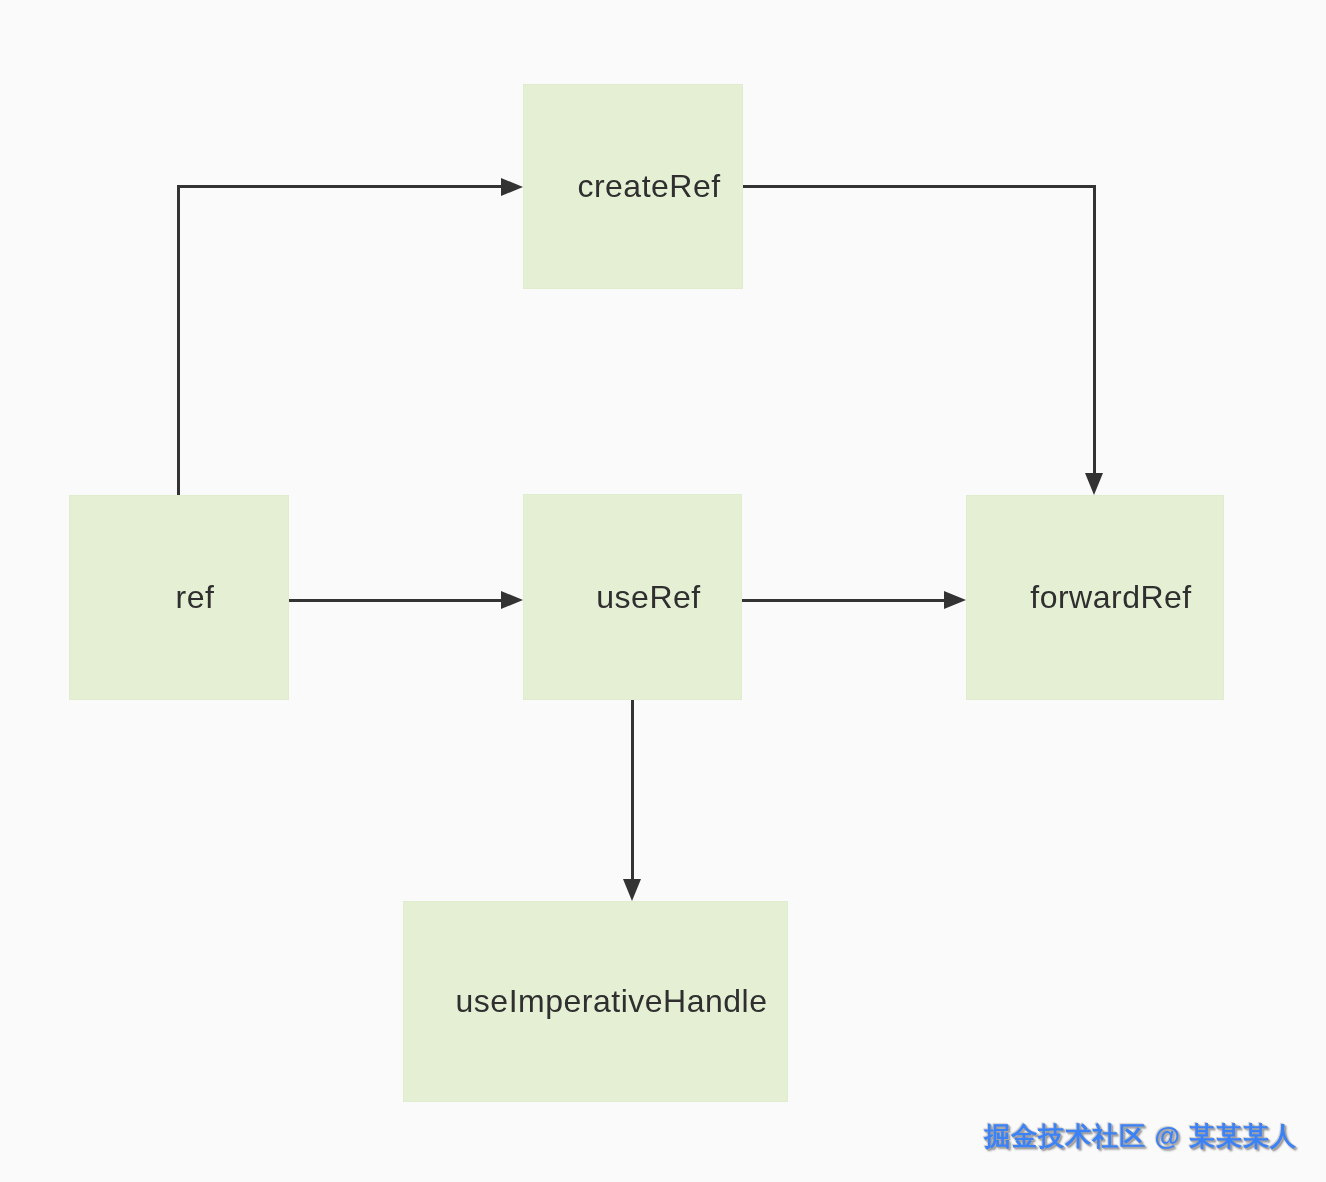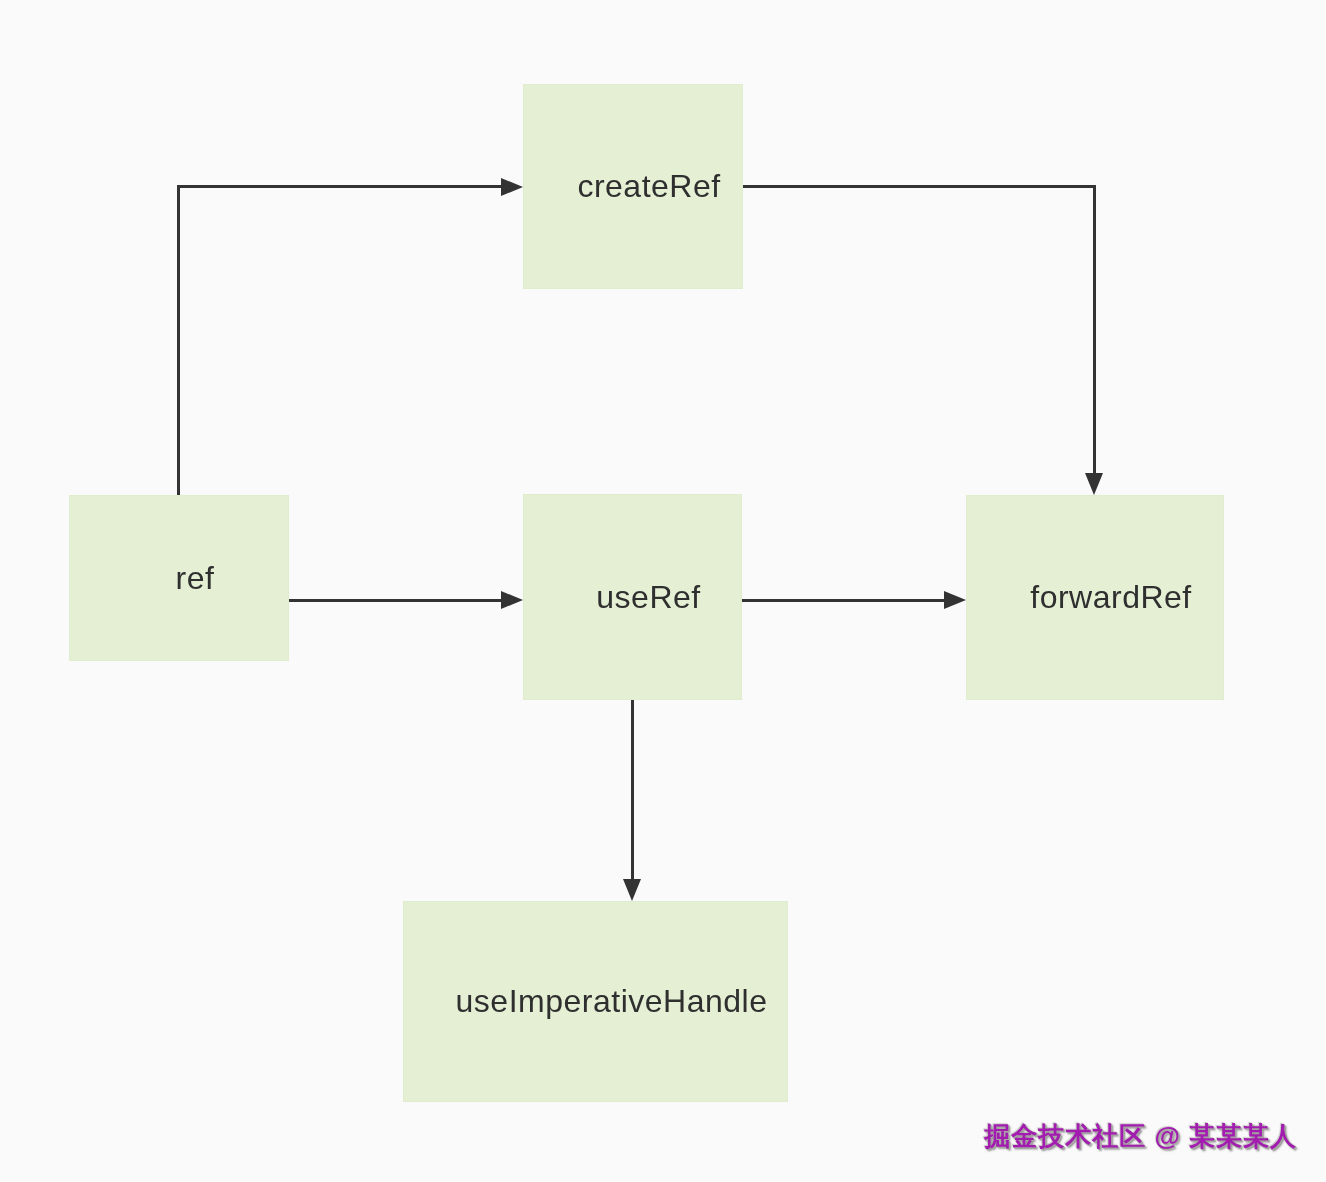--- a/index.html
+++ b/index.html
@@ -23,21 +23,21 @@
     box-sizing: border-box;
     display: flex;
     align-items: center;
     justify-content: center;
     color: #2f2f2f;
     font-size: 32px;
     letter-spacing: 0.5px;
     padding-left: 32px;
   }
   .node-createref        { left: 523px; top:  84px; width: 220px; height: 205px; }
-  .node-ref              { left:  69px; top: 495px; width: 220px; height: 166px; }
+  .node-ref              { left:  69px; top: 495px; width: 220px; height: 205px; }
   .node-useref           { left: 523px; top: 494px; width: 219px; height: 206px; }
   .node-forwardref       { left: 966px; top: 495px; width: 258px; height: 205px; }
   .node-useimperative    { left: 403px; top: 901px; width: 385px; height: 201px; }
 
   .edge {
     position: absolute;
     background: #333333;
   }
   .h-line { height: 3px; }
   .v-line { width: 3px; }
@@ -79,21 +79,21 @@
   
   .e-e1 { left: 631px; top: 700px; height: 180px; }
   .e-e2 { left: 623px; top: 879px; }
 
   .watermark {
     position: absolute;
     right: 29px;
     top: 1119px;
     font-size: 26px;
     font-weight: bold;
-    color: #a21caf;
+    color: #3b82f6;
     text-shadow: 1px 1px 0 #a9a6a6, 2px 2px 2px #8f8c8c, -1px -1px 1px #c9c6c6;
     letter-spacing: 1px;
   }
 </style>
 </head>
 <body>
 
 <div class="canvas">
 
   <div class="edge v-line e-a1"></div>

